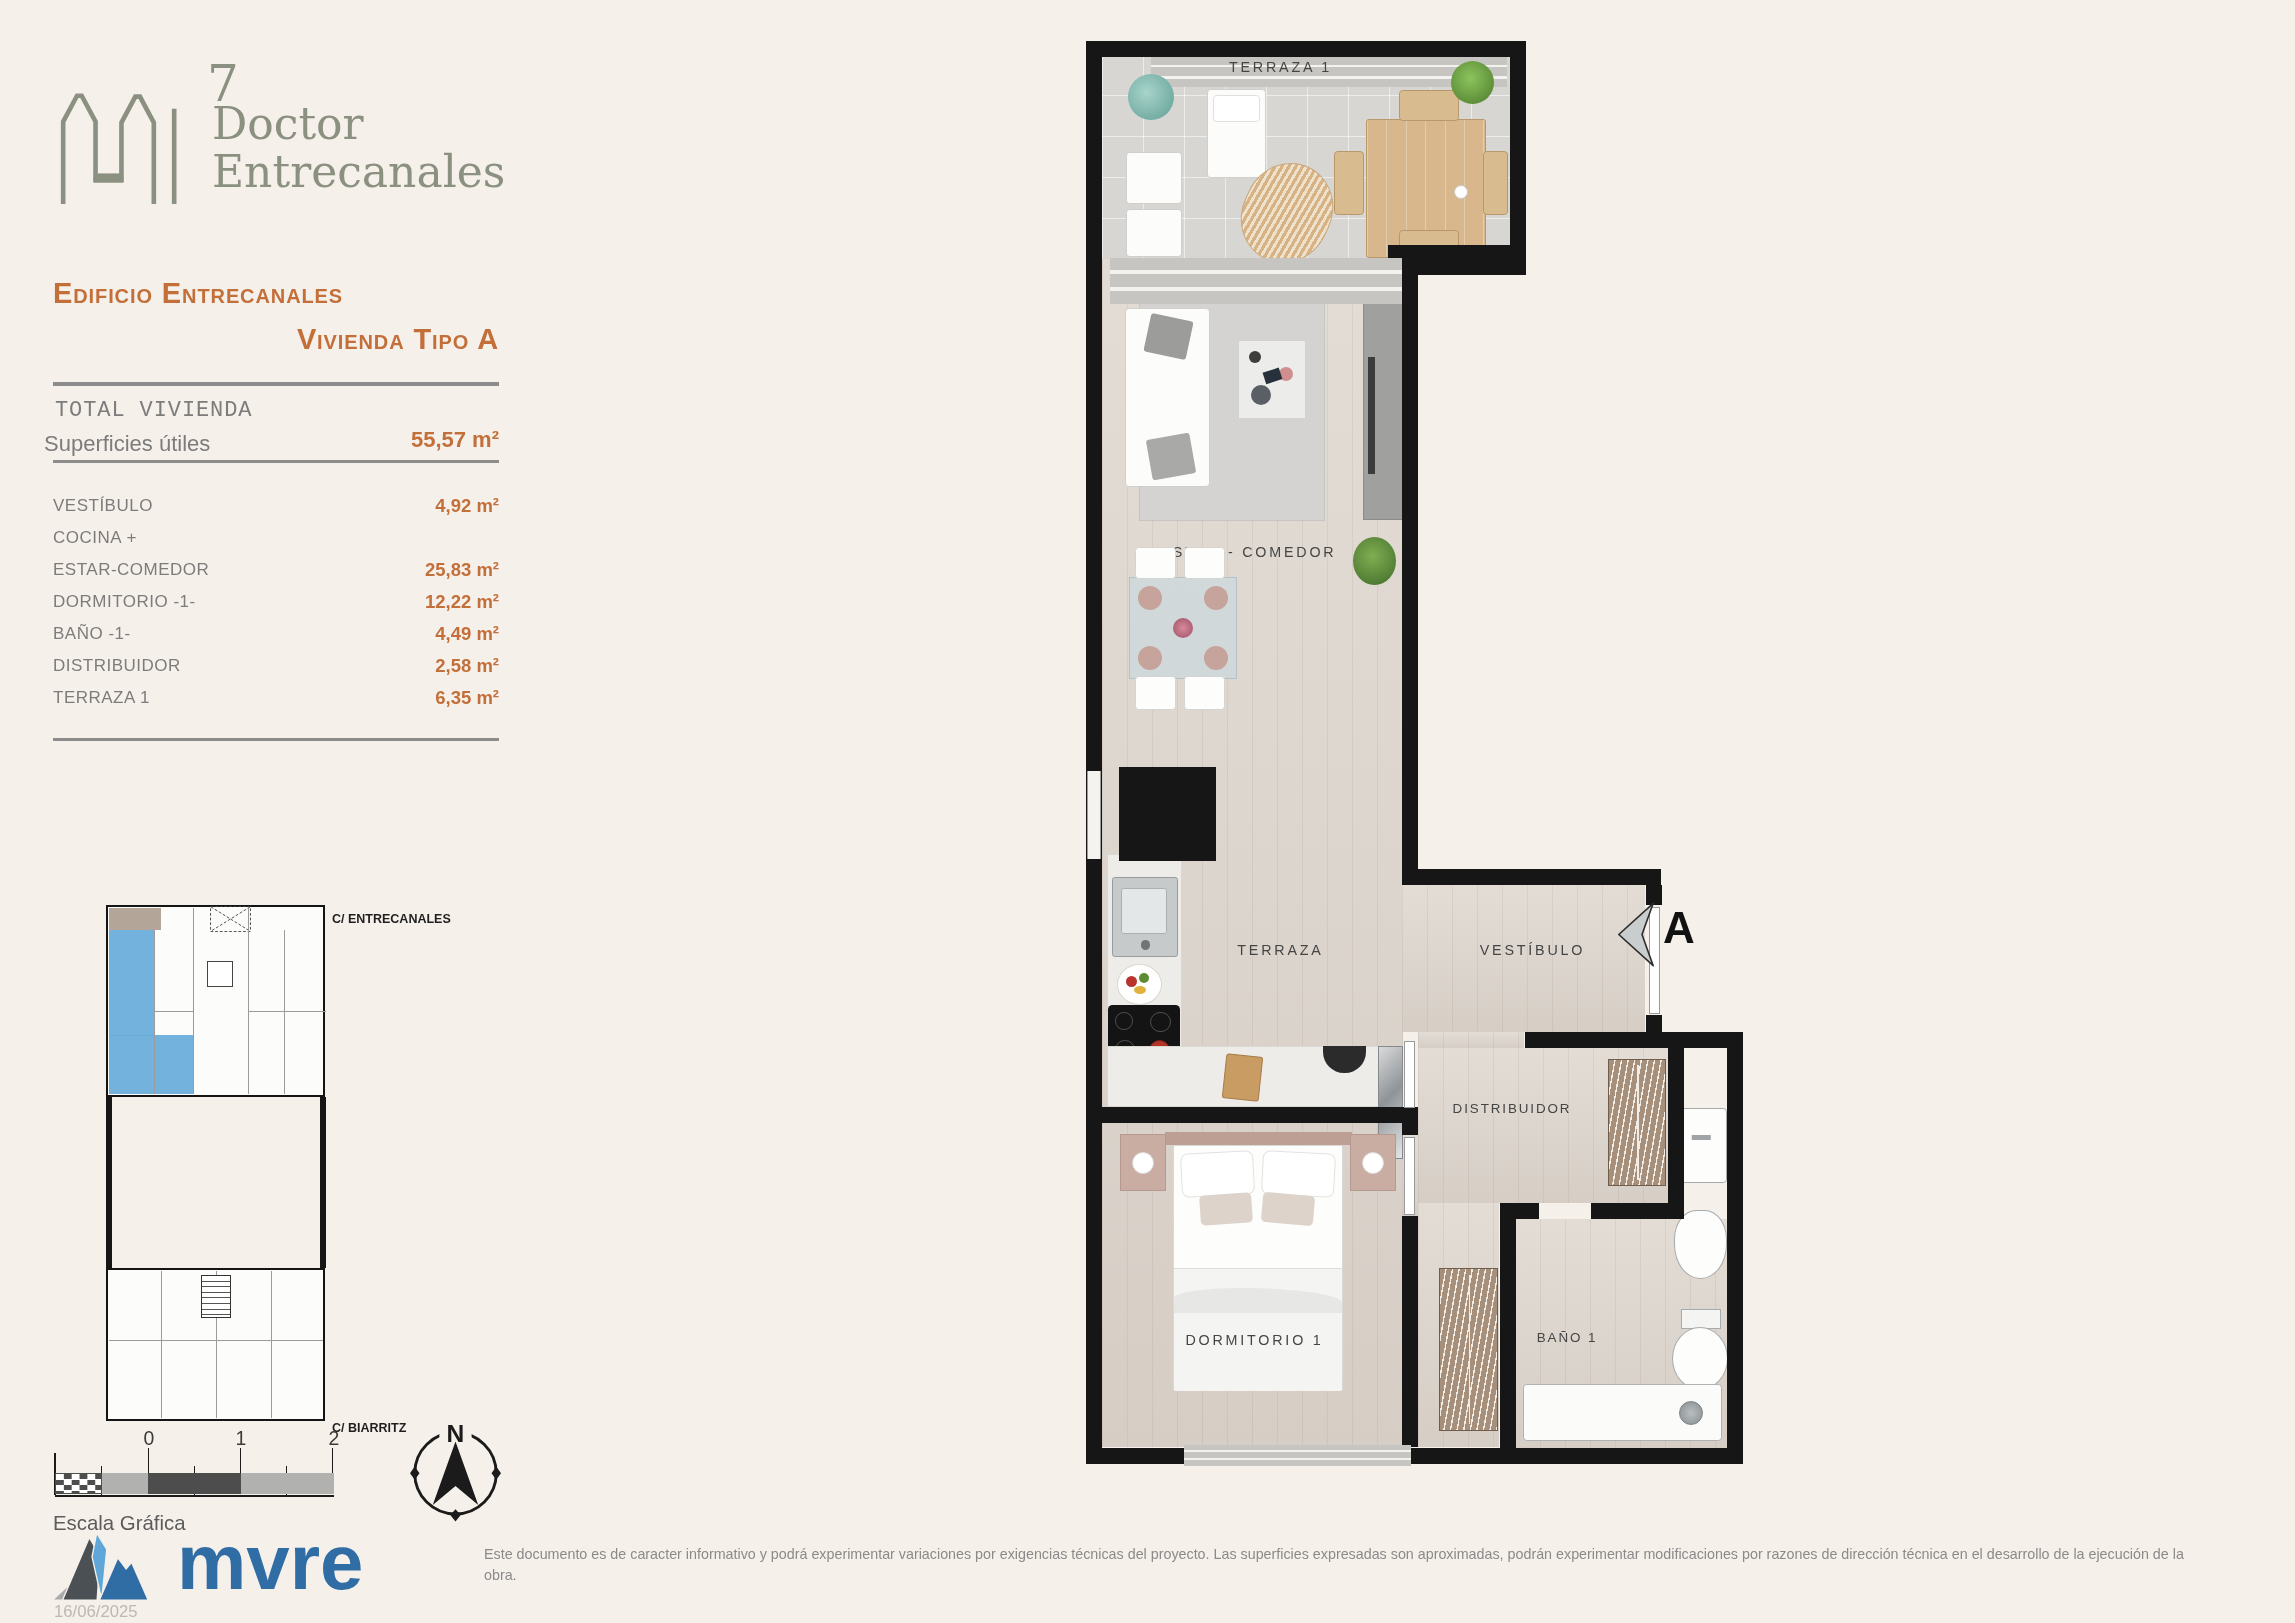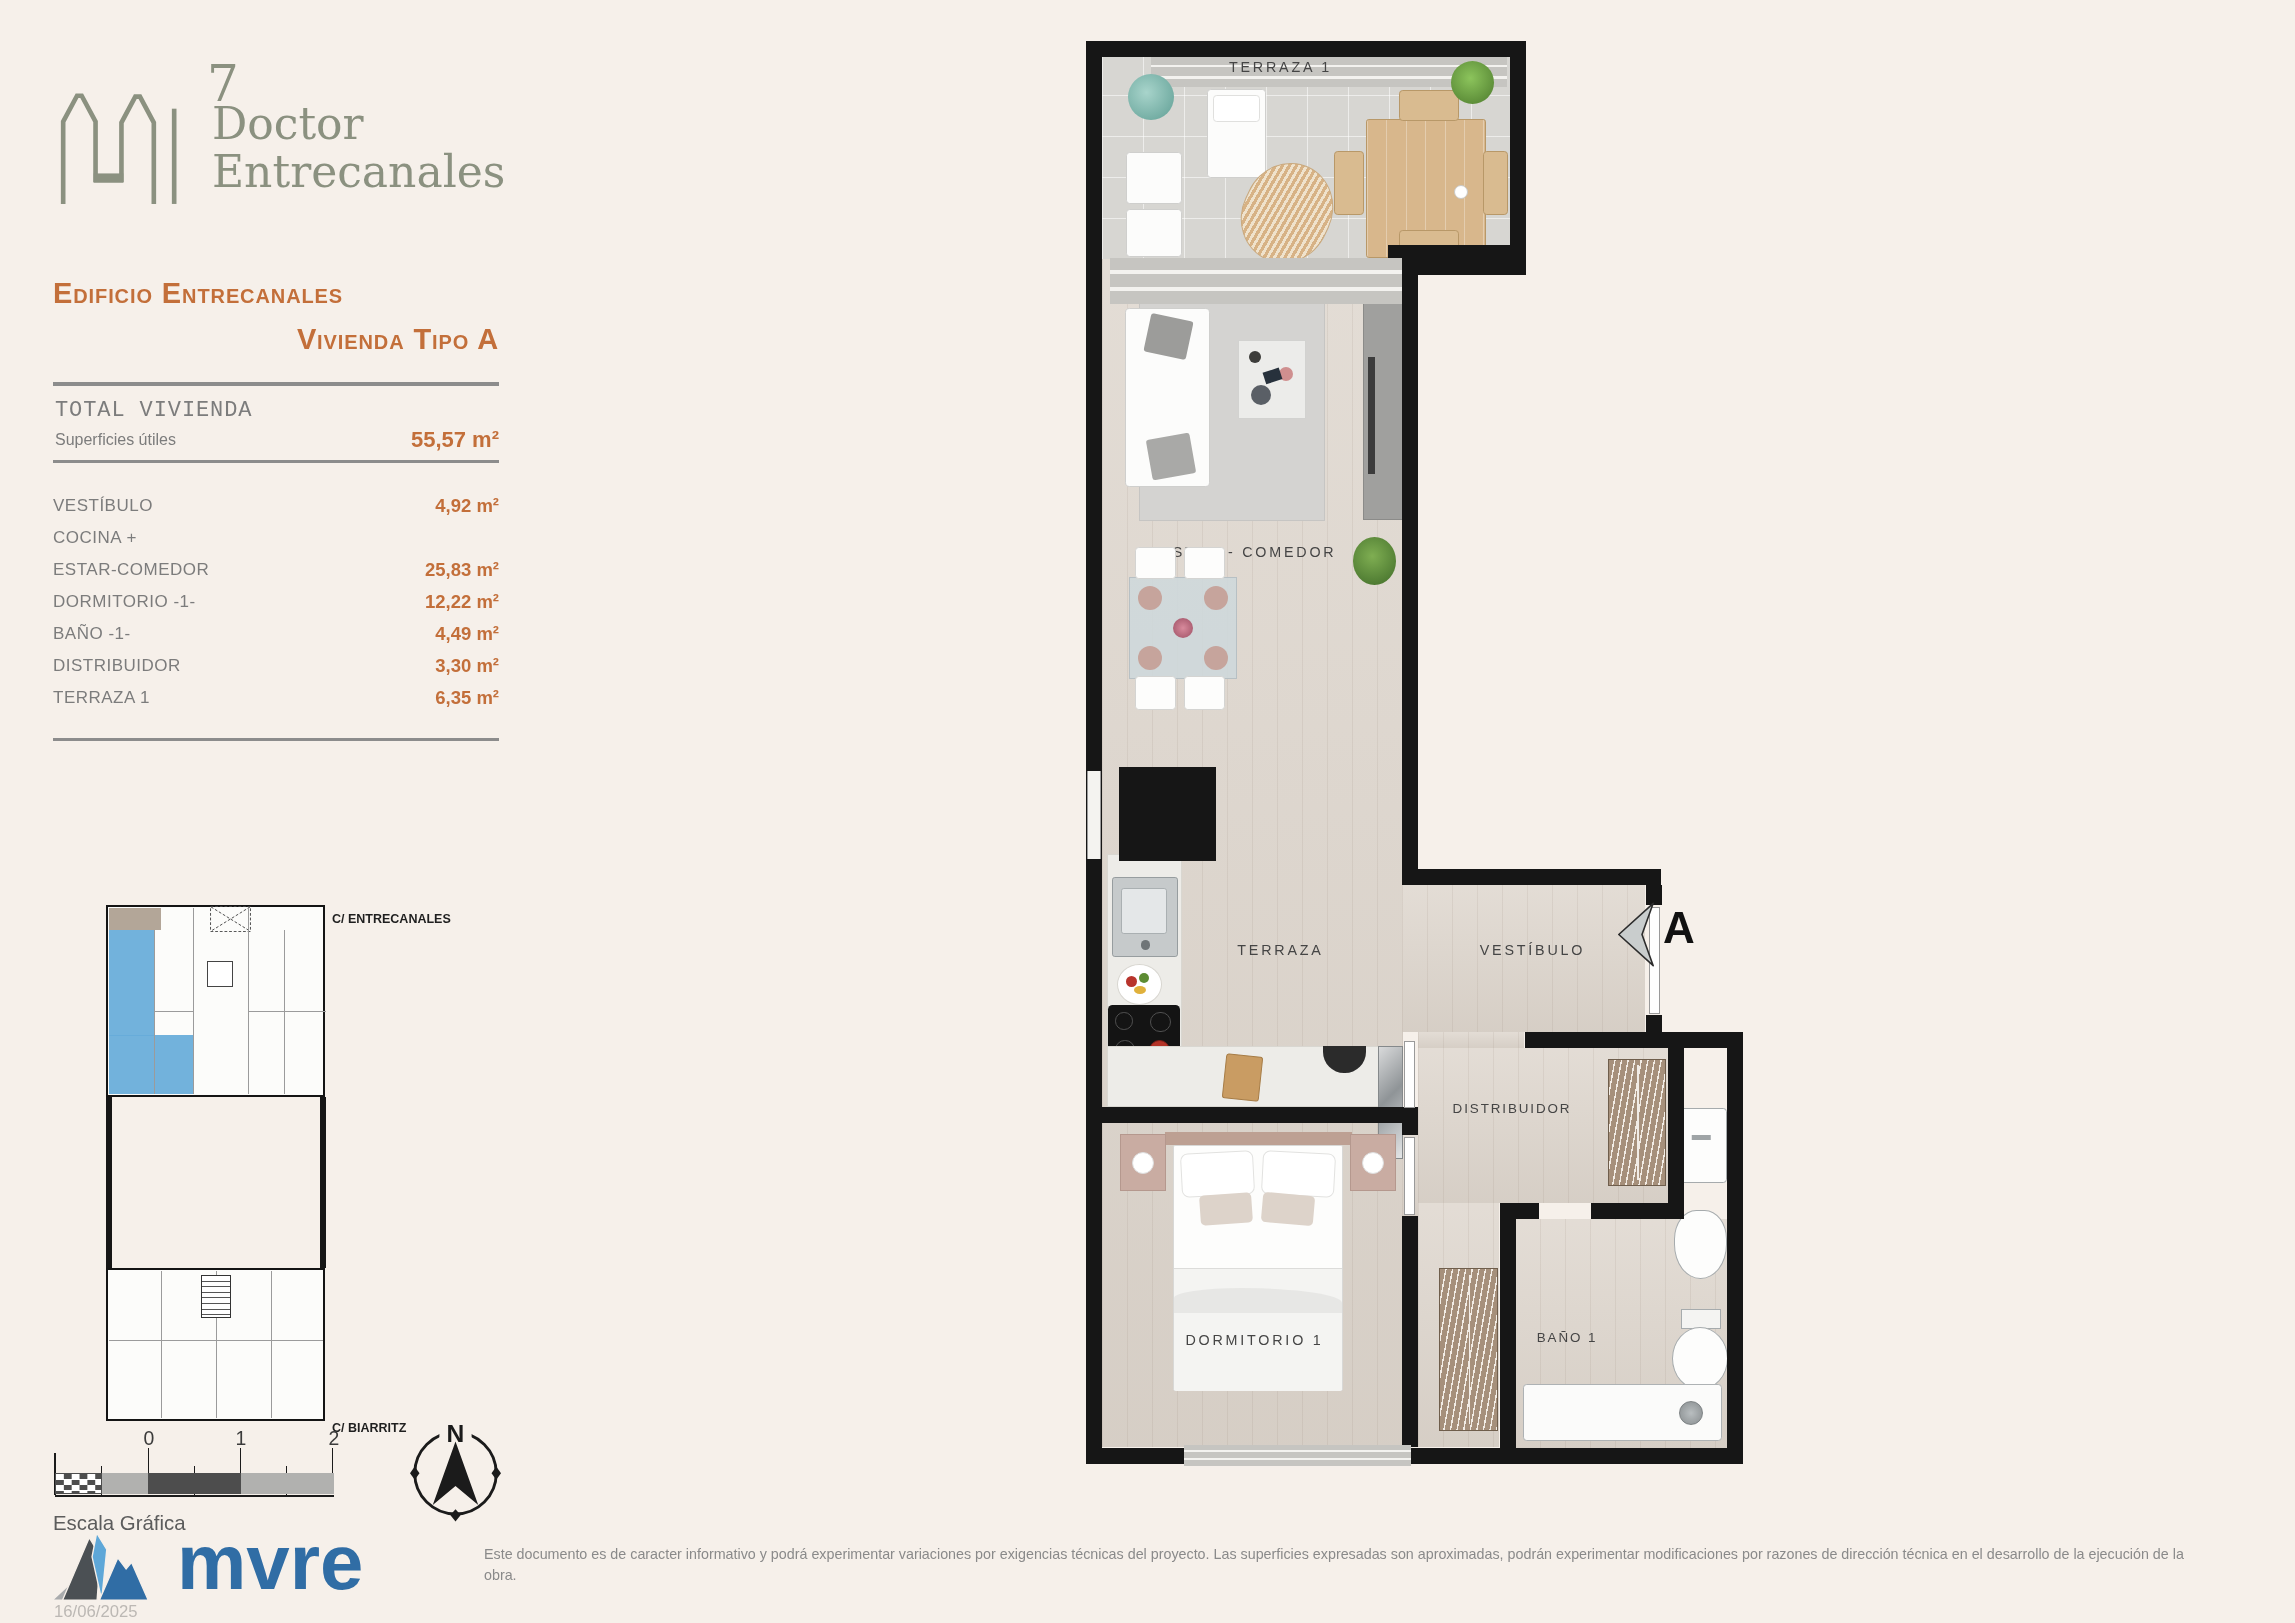--- a/index.html
+++ b/index.html
@@ -79,21 +79,21 @@
 </svg>
 <div class="abs brand-serif" style="left:207px; top:55px; font-size:50px;">7</div>
 <div class="abs brand-serif" style="left:212px; top:98px; font-size:44px;text-align:right;">Doctor</div>
 <div class="abs brand-serif" style="left:212px; top:146px; font-size:44px;">Entrecanales</div>
 
 <div class="abs title-line" style="left:53px; top:277px;">Edificio Entrecanales</div>
 <div class="abs title-line" style="left:53px; top:323px; width:446px; text-align:right;">Vivienda Tipo A</div>
 
 <div class="abs hr" style="left:53px; top:382px; width:446px;"></div>
 <div class="abs sum-label" style="left:55px; top:398px; font-size:22px; letter-spacing:0.9px;font-family:Liberation Mono, monospace;">TOTAL VIVIENDA</div>
-<div class="abs sum-label" style="left:55px; top:431px; font-size:16px;">Superficies útiles</div>
+<div class="abs sum-label" style="left:44px; top:431px; font-size:22px;">Superficies útiles</div>
 <div class="abs orange-val" style="left:53px; top:427px; width:446px; text-align:right; font-size:22px;">55,57 m²</div>
 <div class="abs hr" style="left:53px; top:460px; width:446px; height:3.2px;"></div>
 
 <div class="abs" id="rooms-list" style="left:53px; top:490px; width:446px;">
     <div class="room-row">
       <span class="room-label">VESTÍBULO</span>
       <span class="room-value">4,92 m²</span>
     </div>
     <div class="room-row">
       <span class="room-label">COCINA +</span>
@@ -106,21 +106,21 @@
     <div class="room-row">
       <span class="room-label">DORMITORIO -1-</span>
       <span class="room-value">12,22 m²</span>
     </div>
     <div class="room-row">
       <span class="room-label">BAÑO -1-</span>
       <span class="room-value">4,49 m²</span>
     </div>
     <div class="room-row">
       <span class="room-label">DISTRIBUIDOR</span>
-      <span class="room-value">3,30 m²</span>
+      <span class="room-value">2,58 m²</span>
     </div>
     <div class="room-row">
       <span class="room-label">TERRAZA 1</span>
       <span class="room-value">6,35 m²</span>
     </div>
   </div>
 <div class="abs hr" style="left:53px; top:738px; width:446px; height:3.2px;"></div>
 
 <div class="abs" id="plan">
 

